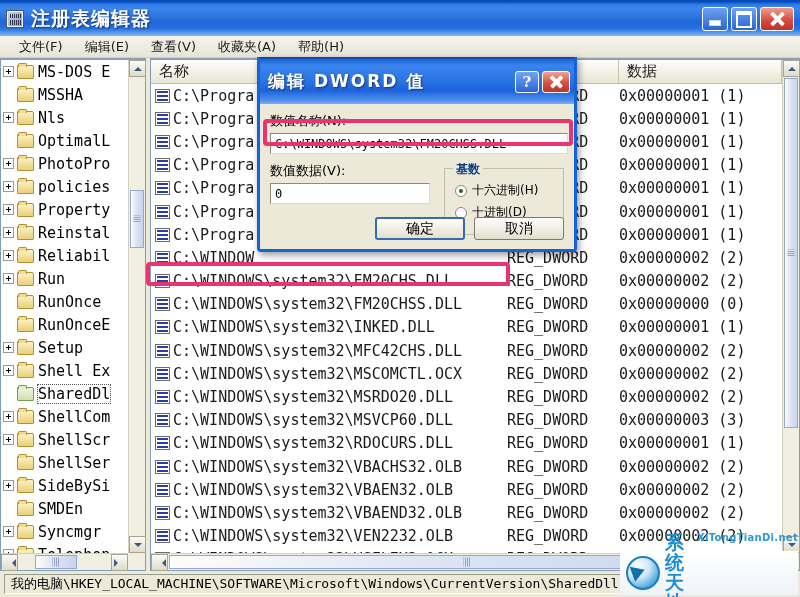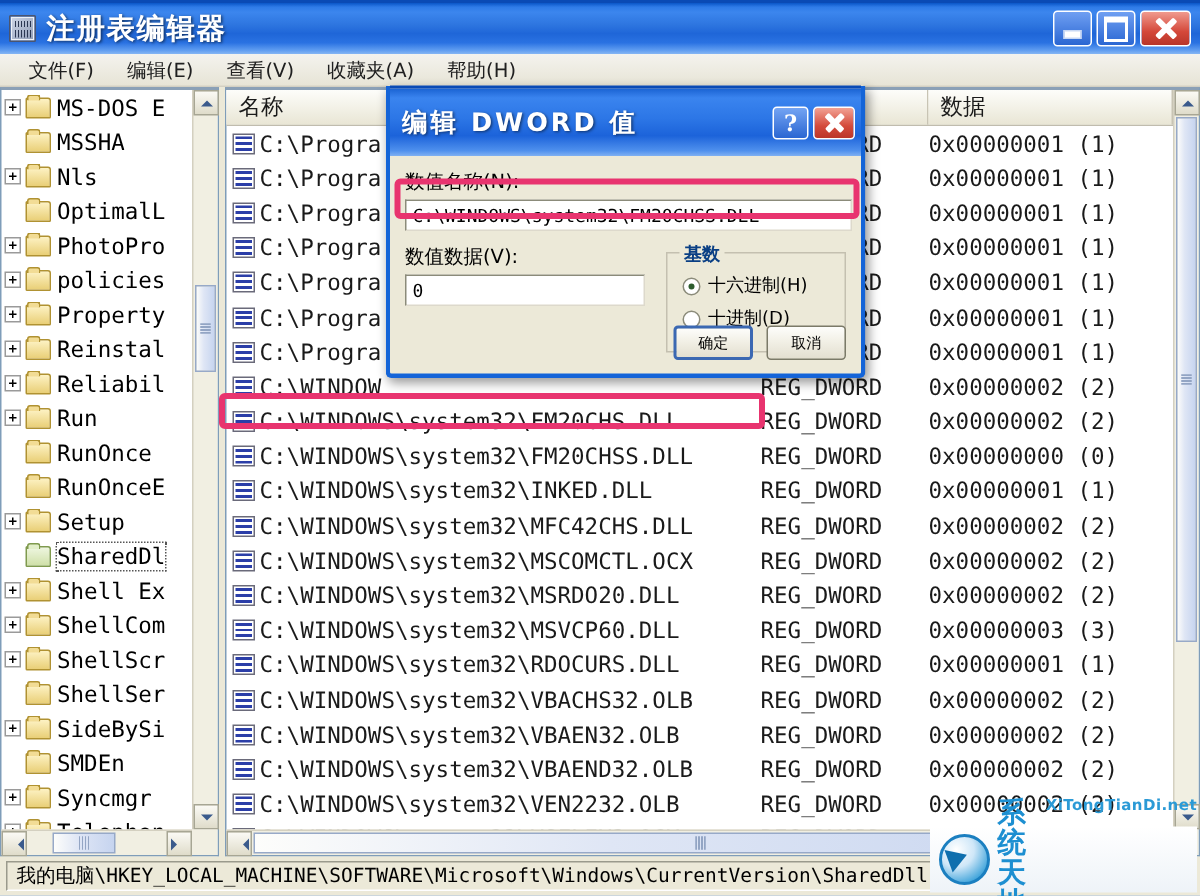--- a/index.html
+++ b/index.html
@@ -316,25 +316,25 @@
     width: 4px; height: 4px; border-radius: 50%; background: #2d5c2d;
   }
   .radio-label {
     font-size: 12px; color: #000;
     font-family: "DejaVu Sans", sans-serif;
   }
   #dlg-buttons {
     position: absolute; right: 10px; bottom: 9px; display: flex; gap: 9px;
   }
   .push-btn {
-    width: 53px; height: 23px;
+    width: 90px; height: 23px;
     background: linear-gradient(to bottom,#fdfdfb 0%,#f2f0e6 45%,#e3dfd0 100%);
     border: 1px solid #7b7a68; border-radius: 3px;
     display: flex; align-items: center; justify-content: center;
-    font-size: 10px; color: #000; cursor: pointer;
+    font-size: 14px; color: #000; cursor: pointer;
     font-family: "DejaVu Sans", sans-serif;
   }
   .push-btn.default { border: 2px solid #3b68b2; }
 
   
   .redbox {
     position: absolute; border: 4px solid #e8346f; border-radius: 4px;
     pointer-events: none; z-index: 50;
   }
   #redbox-dialog-field { left: 263px; top: 119px; width: 310px; height: 27px; }
@@ -458,29 +458,29 @@
           <div class="tree-row">
             <span class="expander none"></span>
             <span class="folder"></span>
             <span class="tree-label">RunOnceE</span>
           </div>
           <div class="tree-row">
             <span class="expander"></span>
             <span class="folder"></span>
             <span class="tree-label">Setup</span>
           </div>
+          <div class="tree-row">
+            <span class="expander"></span>
+            <span class="folder"></span>
+            <span class="tree-label">Shell Ex</span>
+          </div>
           <div class="tree-row selected">
             <span class="expander none"></span>
             <span class="folder open"></span>
             <span class="tree-label">SharedDl</span>
-          </div>
-          <div class="tree-row">
-            <span class="expander"></span>
-            <span class="folder"></span>
-            <span class="tree-label">Shell Ex</span>
           </div>
           <div class="tree-row">
             <span class="expander"></span>
             <span class="folder"></span>
             <span class="tree-label">ShellCom</span>
           </div>
           <div class="tree-row">
             <span class="expander"></span>
             <span class="folder"></span>
             <span class="tree-label">ShellScr</span>

